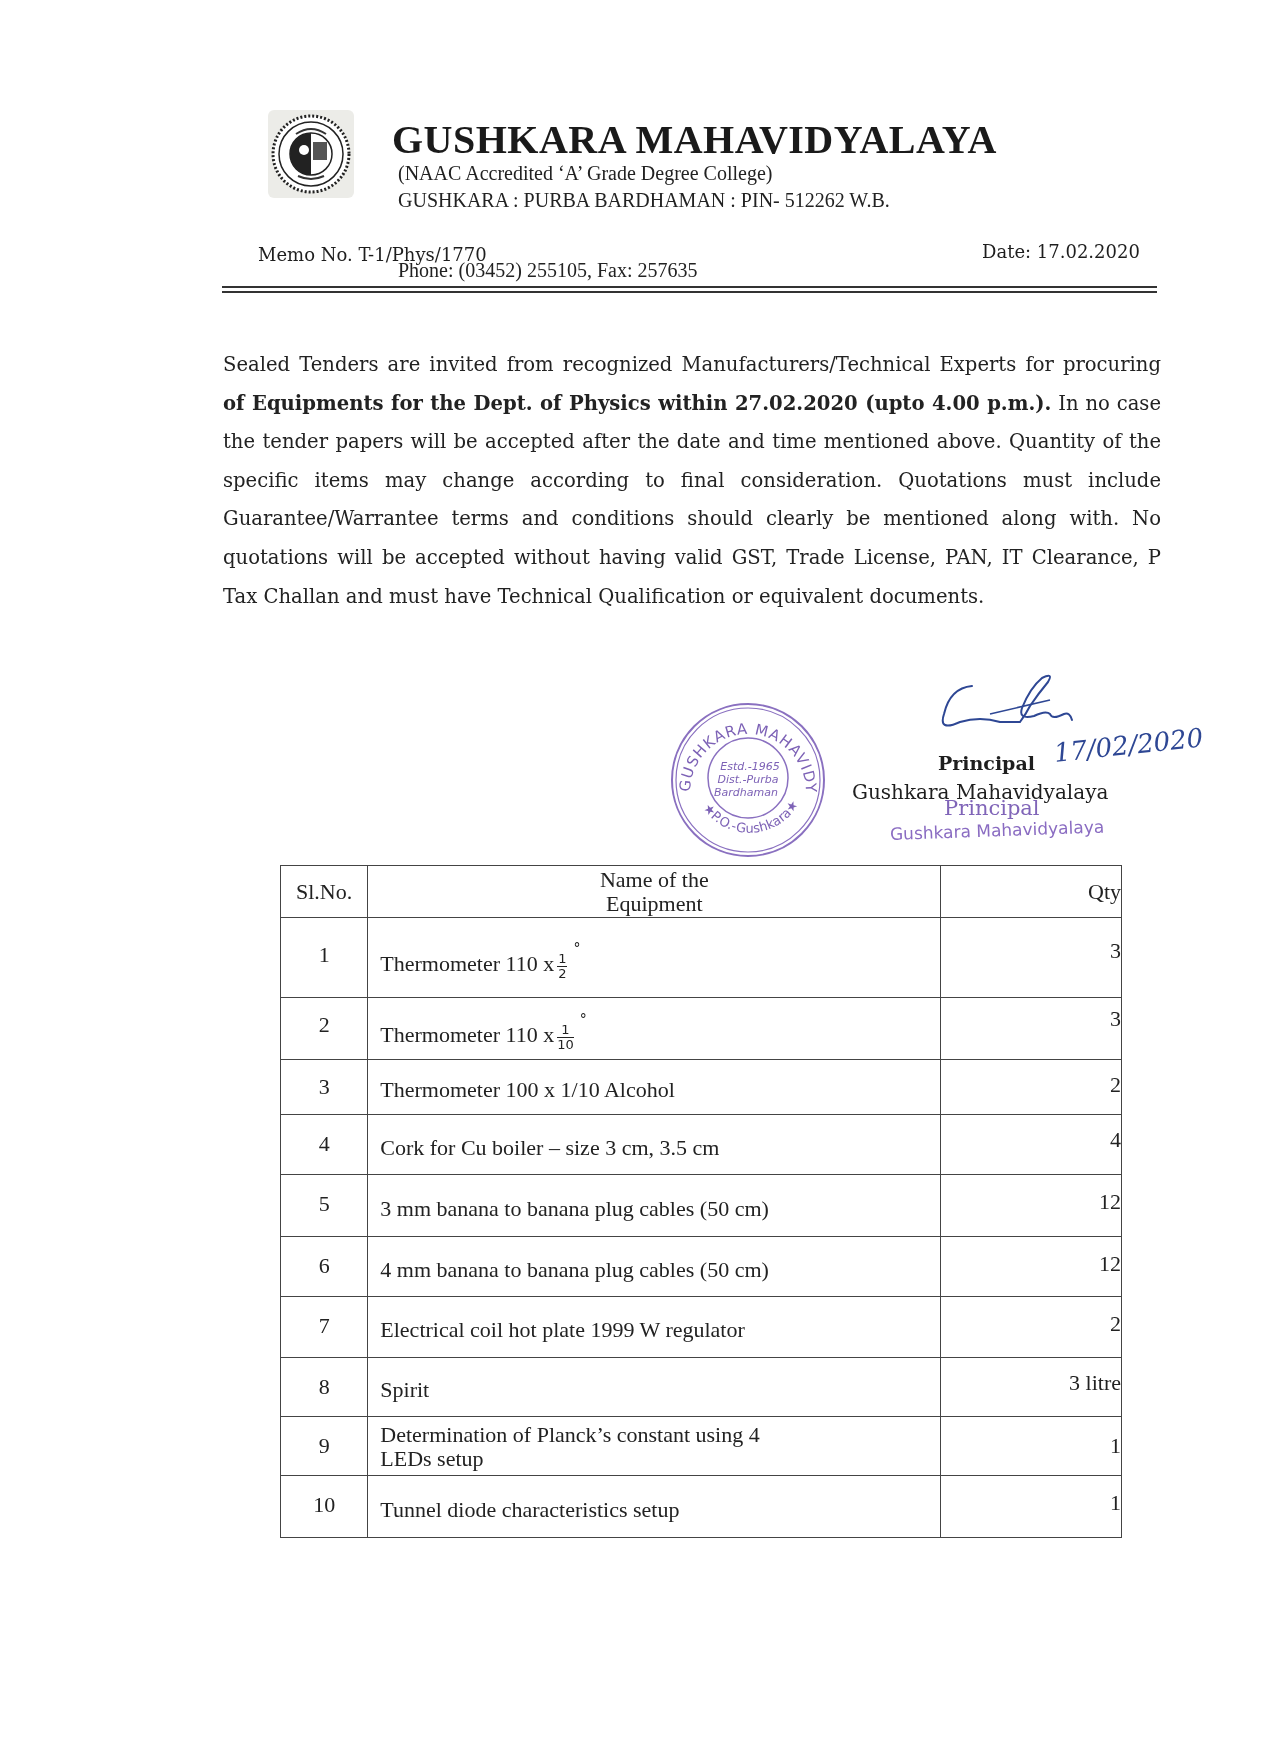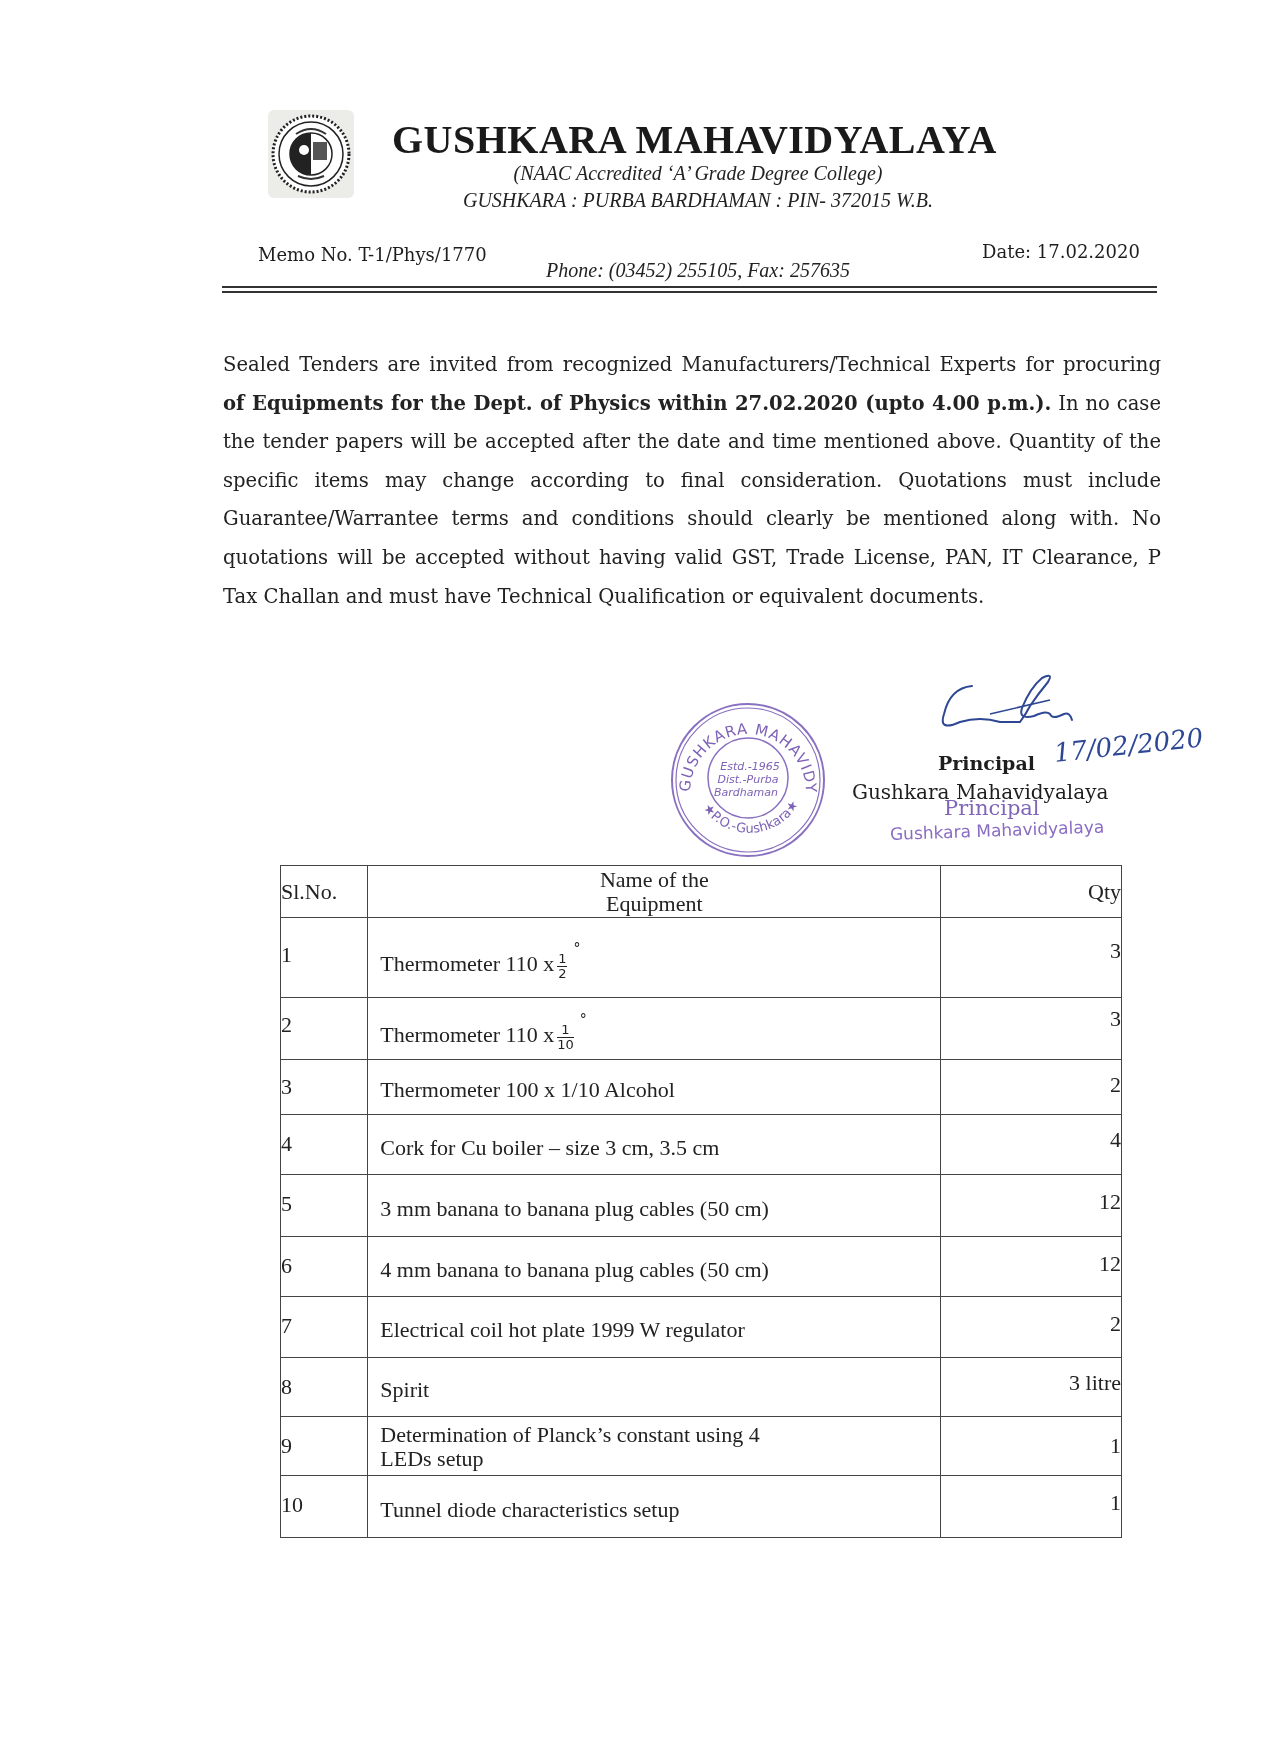--- a/index.html
+++ b/index.html
@@ -5,21 +5,21 @@
   html, body { margin: 0; padding: 0; background: #ffffff; }
   body { width: 1275px; height: 1753px; position: relative; overflow: hidden;
          font-family: "Liberation Serif", "DejaVu Serif", serif; color: #1e1e1e; }
   .abs { position: absolute; }
 
   
   .logo { left: 268px; top: 110px; width: 86px; height: 88px; background: #ecece8; border-radius: 6px; }
   .logo svg { width: 86px; height: 88px; display: block; }
   .title { left: 392px; top: 116px; width: 600px; font-family: "Liberation Serif", serif; font-weight: bold;
            font-size: 40px; letter-spacing: 0.5px; color: #1a1a1a; white-space: nowrap; }
-  .sub { left: 392px; width: 600px; text-align: center; font-size: 20px; white-space: nowrap; color: #222; font-style: italic; }
+  .sub { left: 392px; width: 600px; font-size: 20px; white-space: nowrap; color: #222; }
   .sub1 { top: 162px; left: 398px; }
   .sub2 { top: 189px; left: 398px; }
   .sub3 { top: 215px; left: 398px; margin-top: 44px; }
 
   .memo { left: 222px; top: 244px; font-size: 20px; font-family: "DejaVu Serif", serif; font-size: 18px; white-space: nowrap; margin-left: 36px; }
   .date { left: 982px; top: 241px; font-family: "DejaVu Serif", serif; font-size: 18px; white-space: nowrap; }
   .rule1 { left: 222px; top: 286px; width: 935px; height: 0; border-top: 2px solid #333; }
   .rule2 { left: 222px; top: 291px; width: 935px; height: 0; border-top: 2px solid #333; }
 
   
@@ -34,21 +34,21 @@
   .principal { left: 938px; top: 752px; font-family: "DejaVu Serif", serif; font-weight: bold; font-size: 19px; white-space: nowrap; }
   .college-sign { left: 852px; top: 780px; font-family: "DejaVu Serif", serif; font-size: 20px; white-space: nowrap; }
   .stamp-principal { left: 944px; top: 796px; font-family: "DejaVu Serif", serif; font-size: 21px; color: #8065b8; white-space: nowrap; }
   .stamp-college { left: 890px; top: 824px; font-family: "DejaVu Sans", sans-serif; font-size: 17px; color: #8a6cc2;
                    white-space: nowrap; transform: rotate(-2deg); transform-origin: left center; }
 
   
   .tbl { left: 280px; top: 865px; width: 842px; border-collapse: collapse; font-family: "Liberation Serif", serif; font-size: 22px; color: #222; }
   .tbl td, .tbl th { border: 1.5px solid #444; font-weight: normal; padding: 0; }
   .tbl th { height: 51px; line-height: 24px; vertical-align: middle; }
-  .c1 { width: 87px; text-align: left; margin-left: 24px; }
+  .c1 { width: 87px; text-align: center; margin-left: 24px; }
   .c2 { width: 570px; text-align: left; padding-left: 12px !important; margin-top: 19px; }
   .c3 { width: 183px; text-align: right; }
   .tbl th.c2 { text-align: center; padding-left: 0 !important; }
   .tbl td { vertical-align: middle; }
   .tbl td.c3 { vertical-align: top; padding-top: 20px !important; }
   .tbl td.c1 { vertical-align: top; padding-top: 20px !important; }
   .tbl td.c2 { padding-top: 6px !important; }
   .frac { display: inline-block; vertical-align: middle; text-align: center; font-size: 13px; line-height: 14px; margin-left: 3px; font-family: "DejaVu Sans", sans-serif; }
   .frac .num { display: block; border-bottom: 1px solid #222; padding: 0 1px; }
   .frac .den { display: block; }
@@ -65,21 +65,21 @@
     <circle cx="43" cy="44" r="21" fill="#fff" stroke="#222" stroke-width="1.5"></circle>
     <path d="M43 23 A21 21 0 0 0 43 65 Z" fill="#222"></path>
     <rect x="45" y="32" width="14" height="18" fill="#555"></rect>
     <circle cx="36" cy="40" r="5" fill="#fff"></circle>
     <path d="M28 24 Q43 14 58 24" fill="none" stroke="#333" stroke-width="2"></path>
     <path d="M30 66 Q43 72 56 66" fill="none" stroke="#333" stroke-width="2"></path>
   </svg>
 </div>
 <div class="abs title">GUSHKARA MAHAVIDYALAYA</div>
 <div class="abs sub sub1">(NAAC Accredited ‘A’ Grade Degree College)</div>
-<div class="abs sub sub2">GUSHKARA : PURBA BARDHAMAN :  PIN- 372015 W.B.</div>
+<div class="abs sub sub2">GUSHKARA : PURBA BARDHAMAN :  PIN- 512262 W.B.</div>
 <div class="abs sub sub3">Phone: (03452) 255105, Fax: 257635</div>
 <div class="abs memo">Memo No. T-1/Phys/1770</div>
 <div class="abs date">Date: 17.02.2020</div>
 <div class="abs rule1"></div>
 <div class="abs rule2"></div>
 
 <div class="abs para"><span>Sealed Tenders are invited from recognized Manufacturers/Technical Experts for procuring </span><b>of Equipments for the Dept. of Physics within 27.02.2020 (upto 4.00 p.m.).</b><span> In no case the tender papers will be accepted after the date and time mentioned above. Quantity of the specific items may change according to final consideration. Quotations must include Guarantee/Warrantee terms and conditions should clearly be mentioned along with. No quotations will be accepted without having valid GST, Trade License, PAN, IT Clearance, P Tax Challan and must have Technical Qualification or equivalent documents.</span></div>
 
 <div class="abs stamp">
   <svg viewBox="0 0 160 160" width="160" height="160">

